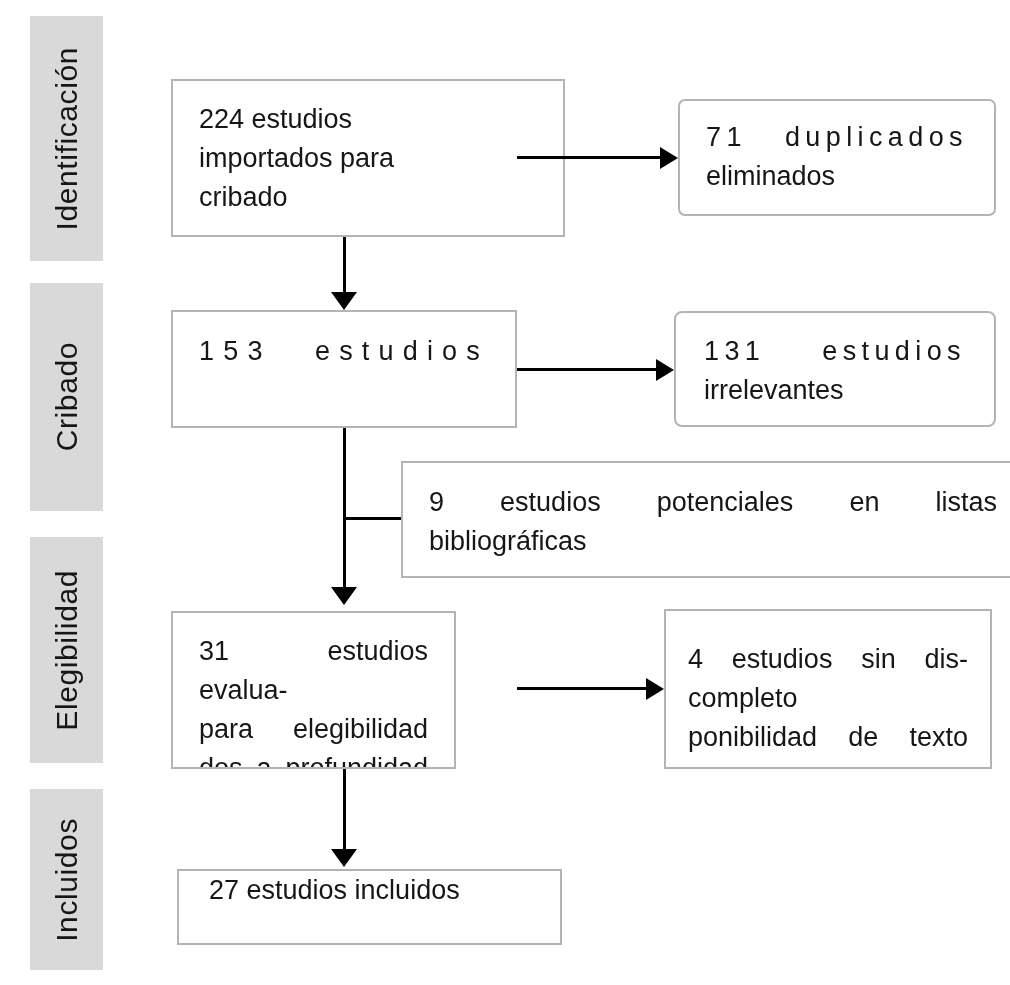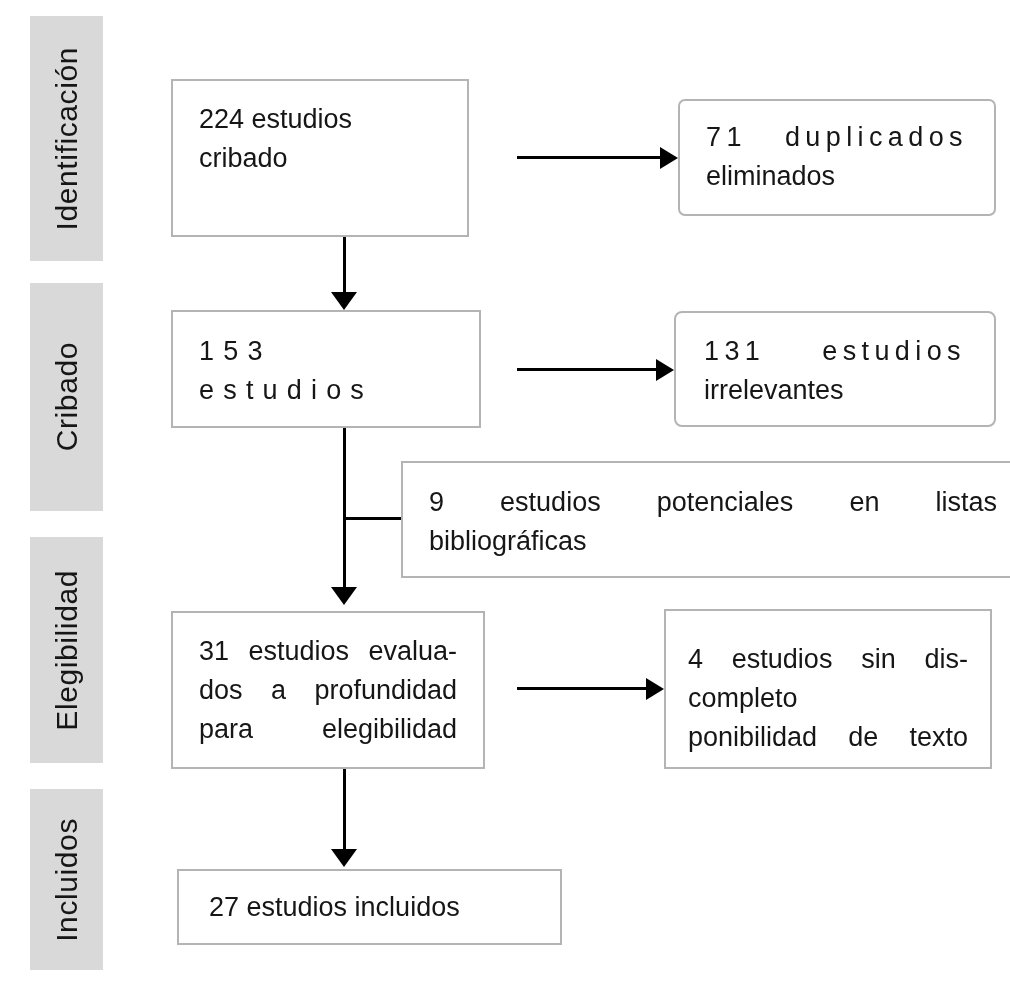--- a/index.html
+++ b/index.html
@@ -40,28 +40,28 @@
     font-size:27px;
     line-height:39px;
     color:#161616;
     overflow:hidden;
   }
   .bline{display:block;}
   .stretch{text-align:justify;text-align-last:justify;}
   .ls-wide{letter-spacing:0.34em;}
   .ls-mid{letter-spacing:0.20em;}
 
-  .box-imported {left:171px;top:79px;width:298px;height:158px;padding:19px 26px;}
+  .box-imported {left:171px;top:79px;width:394px;height:158px;padding:19px 26px;}
   .box-duplicates{left:678px;top:99px;width:318px;height:117px;padding:17px 26px;border-radius:7px;}
-  .box-screened {left:171px;top:310px;width:310px;height:118px;padding:20px 26px;}
+  .box-screened {left:171px;top:310px;width:346px;height:118px;padding:20px 26px;}
   .box-irrelevant{left:674px;top:311px;width:322px;height:116px;padding:19px 28px;border-radius:8px;}
   .box-potential{left:401px;top:461px;width:624px;height:117px;padding:20px 26px;}
-  .box-assessed {left:171px;top:611px;width:314px;height:158px;padding:19px 26px;}
+  .box-assessed {left:171px;top:611px;width:285px;height:158px;padding:19px 26px;}
   .box-nofulltext{left:664px;top:609px;width:328px;height:160px;padding:29px 22px;}
-  .box-included {left:177px;top:869px;width:385px;height:76px;padding:0 30px;display:flex;align-items:center;}
+  .box-included {left:177px;top:869px;width:385px;height:76px;padding:0 30px;display:flex;}
 
   
   .vline{position:absolute;width:3px;background:#000;}
   .hline{position:absolute;height:3px;background:#000;}
   .tri-down{
     position:absolute;width:0;height:0;
     border-left:13px solid transparent;
     border-right:13px solid transparent;
     border-top:18px solid #000;
   }
@@ -85,31 +85,32 @@
   </div>
   <div class="band band3">
     <span class="band-label">Elegibilidad</span>
   </div>
   <div class="band band4">
     <span class="band-label">Incluidos</span>
   </div>
 
   <div class="box box-imported">
     <span class="bline">224 estudios</span>
+    <span class="bline">importados para</span>
     <span class="bline">cribado</span>
   </div>
 
   <div class="box box-screened">
     <span class="bline stretch ls-wide">153 estudios</span>
   </div>
 
   <div class="box box-assessed">
     <span class="bline stretch">31 estudios evalua-</span>
+    <span class="bline stretch">para elegibilidad</span>
     <span class="bline stretch">dos a profundidad</span>
-    <span class="bline stretch">para elegibilidad</span>
   </div>
 
   <div class="box box-included">
     <span class="bline">27 estudios incluidos</span>
   </div>
 
   <div class="box box-duplicates">
     <span class="bline stretch ls-mid">71 duplicados</span>
     <span class="bline">eliminados</span>
   </div>

